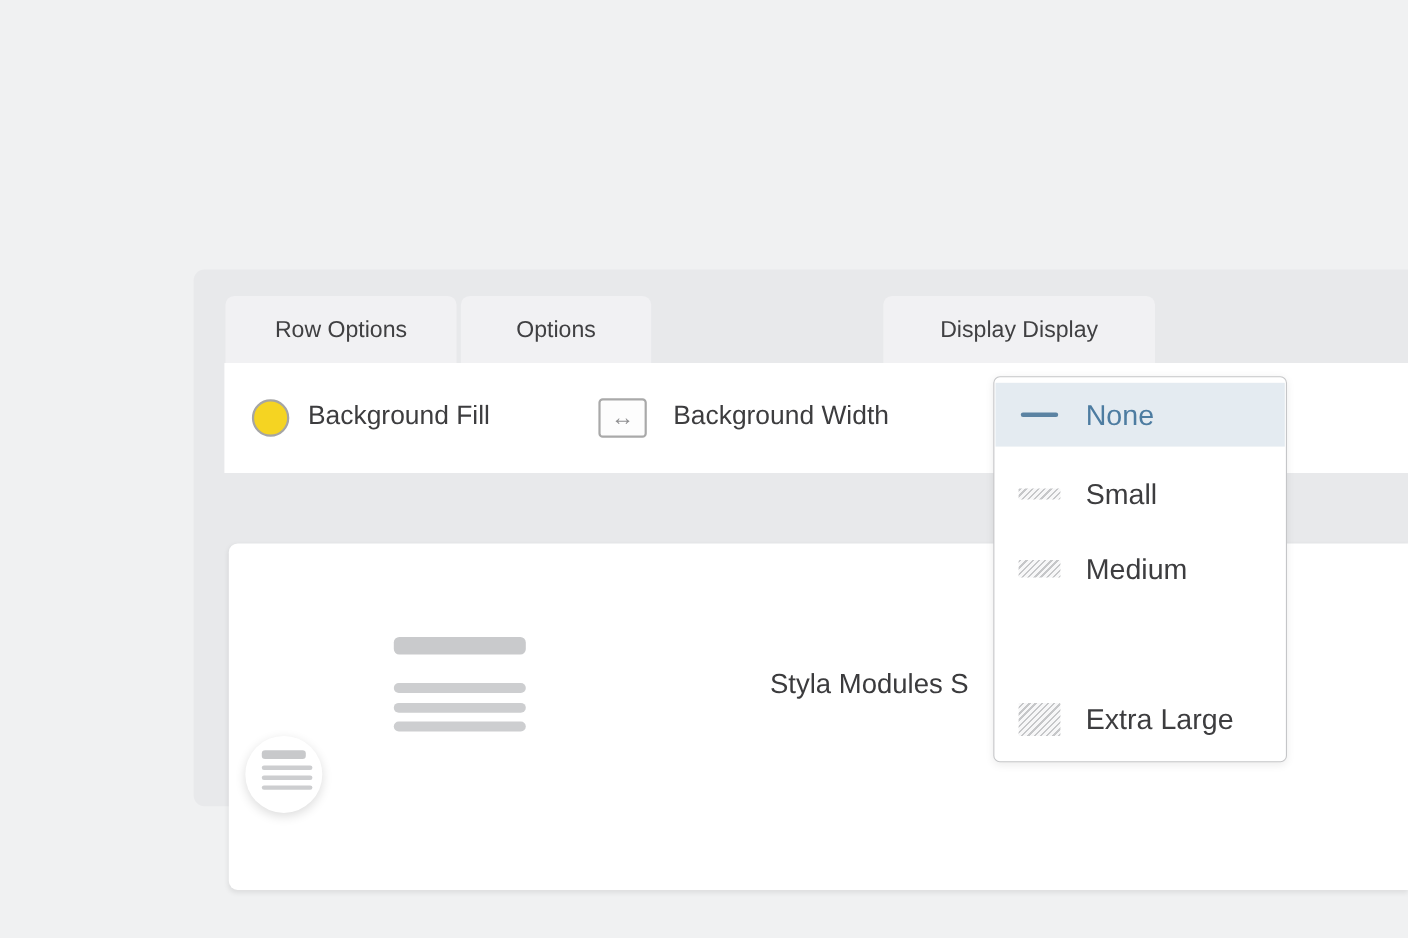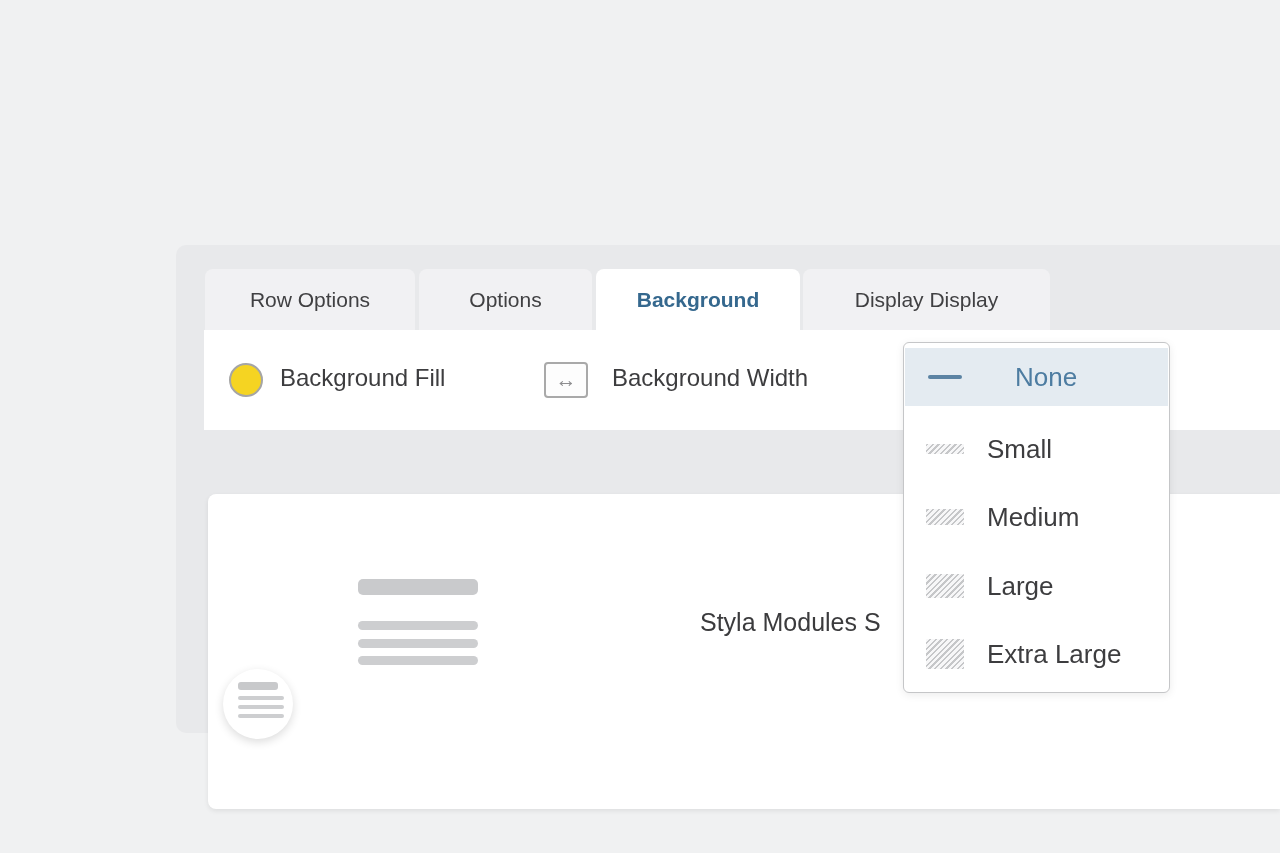--- a/index.html
+++ b/index.html
@@ -53,21 +53,21 @@
   .dh-a { top:27px; width:46px; height:4px; }
   .dh-b { top:36px; width:46px; height:4px; }
   .dh-c { top:45px; width:46px; height:4px; }
 
   
   .dropdown { position:absolute; left:903px; top:342px; width:267px; height:351px;
               background:#ffffff; border:1px solid #c5c6c8; border-radius:6px;
               box-shadow:0 2px 8px rgba(0,0,0,0.08); z-index:10; }
   .dd-item { position:absolute; left:1px; right:1px; height:58px; display:flex;
              align-items:center; cursor:pointer; font-size:26px; color:#3d3d3f; }
-  .dd-item.selected { background:#e4ebf1; color:#4d7ca1;gap:28px; }
+  .dd-item.selected { background:#e4ebf1; color:#4d7ca1; }
   .dd-0 { top:5px; }  .dd-1 { top:77px; } .dd-2 { top:145px; } .dd-3 { top:214px; } .dd-4 { top:282px; }
   .dd-iconslot { width:38px; margin-left:21px; display:flex; align-items:center; justify-content:center; flex:none; }
   .dd-label { margin-left:23px; white-space:nowrap; }
   .dash { width:34px; height:4px; background:#5b83a3; border-radius:2px; }
   .swatch { width:38px;
             background:repeating-linear-gradient(-45deg,#c6c7c9 0,#c6c7c9 1.5px,#f7f7f8 1.5px,#f7f7f8 4px);
             border-radius:1px; }
   .sw-small  { height:10px; }
   .sw-medium { height:16px; }
   .sw-large  { height:24px; }
@@ -75,21 +75,20 @@
 </style>
 </head>
 <body>
 
 <div class="stage">
 
   <div class="panel">
 
     <div class="tab tab-0">Row Options</div>
     <div class="tab tab-1">Options</div>
-    <div class="tab tab-2 active">Background</div>
     <div class="tab tab-3">Display Display</div>
 
     <div class="toolbar">
       <span class="fill-circle"></span>
       <span class="tool-label lbl-fill">Background Fill</span>
       <span class="width-icon">↔</span>
       <span class="tool-label lbl-width">Background Width</span>
     </div>
 
     <div class="card">
@@ -120,26 +119,20 @@
           <span class="swatch sw-small"></span>
         </span>
       <span class="dd-label">Small</span>
     </div>
     <div class="dd-item dd-2">
       <span class="dd-iconslot">
           <span class="swatch sw-medium"></span>
         </span>
       <span class="dd-label">Medium</span>
     </div>
-    <div class="dd-item dd-3">
-      <span class="dd-iconslot">
-          <span class="swatch sw-large"></span>
-        </span>
-      <span class="dd-label">Large</span>
-    </div>
     <div class="dd-item dd-4">
       <span class="dd-iconslot">
           <span class="swatch sw-xlarge"></span>
         </span>
       <span class="dd-label">Extra Large</span>
     </div>
   </div>
 
 </div>
 

